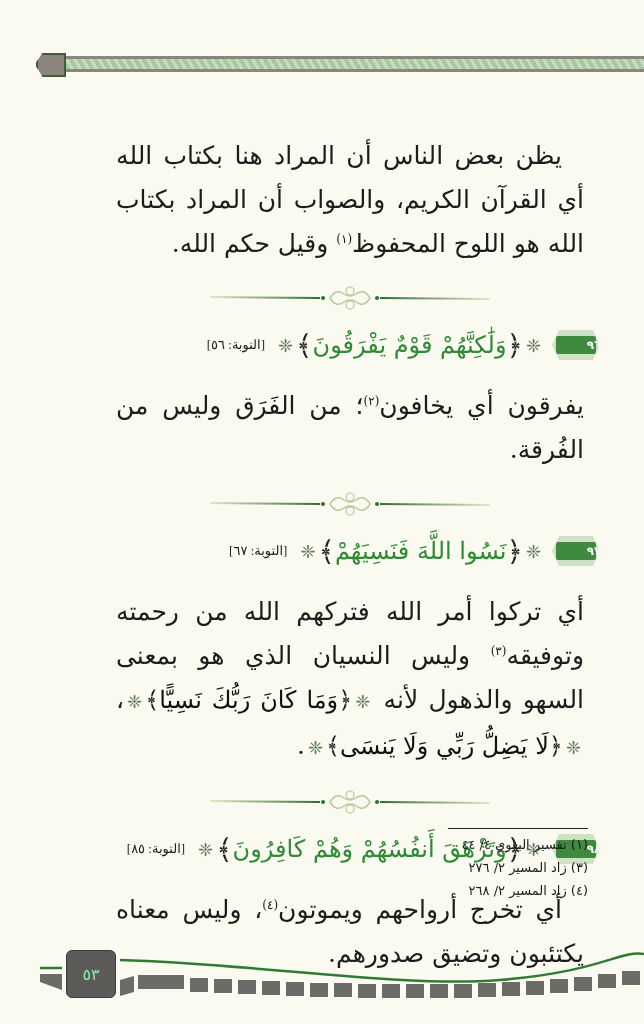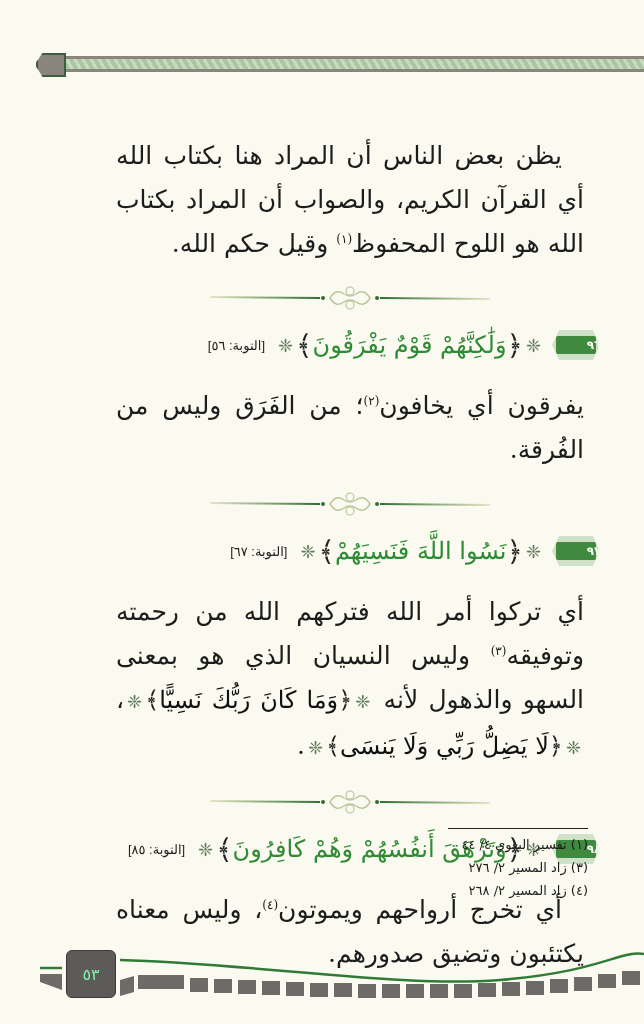--- a/index.html
+++ b/index.html
@@ -59,21 +59,21 @@
       font-family: "DejaVu Sans", sans-serif;
       padding-left: 36px;
     }
     .orn { color: #5f7a5a; font-size: 18px; margin: 0 3px; }
     .bracket { color: #222; font-size: 28px; }
     .verse-text {
       color: #2f8a35; font-size: 24px; font-family: "DejaVu Serif", serif;
     }
     .verse-ref {
       font-size: 13px; color: #222; margin-right: 10px;
-      font-family: Liberation Sans, sans-serif;
+      font-family: Liberation Serif, serif;
     }
     .quote-inline { font-size: 24px; }
     .quote-inline .q { color: #111; }
     .footnotes {
       position: absolute; left: 396px; top: 828px; width: 192px;
       direction: rtl; text-align: right;
       font-size: 13px; line-height: 23px; font-family: "DejaVu Sans", sans-serif;
     }
     .footnotes .rule {
       width: 140px; border-top: 1.5px solid #222; margin: 0 0 4px 0;

